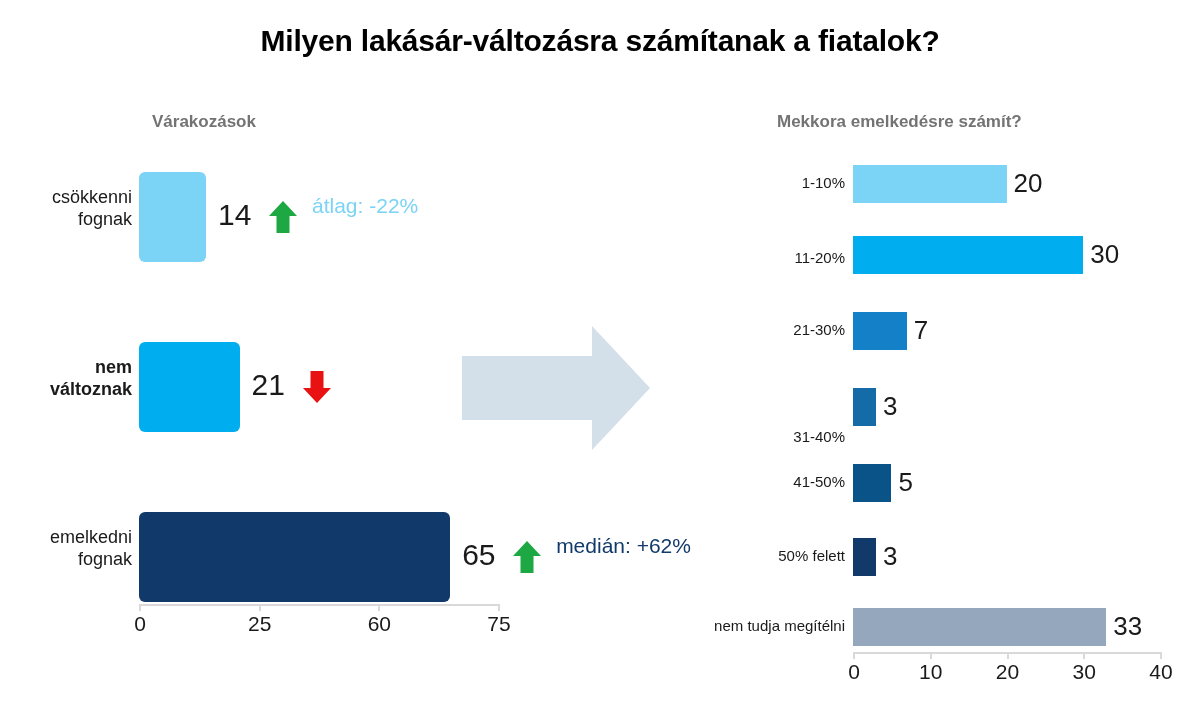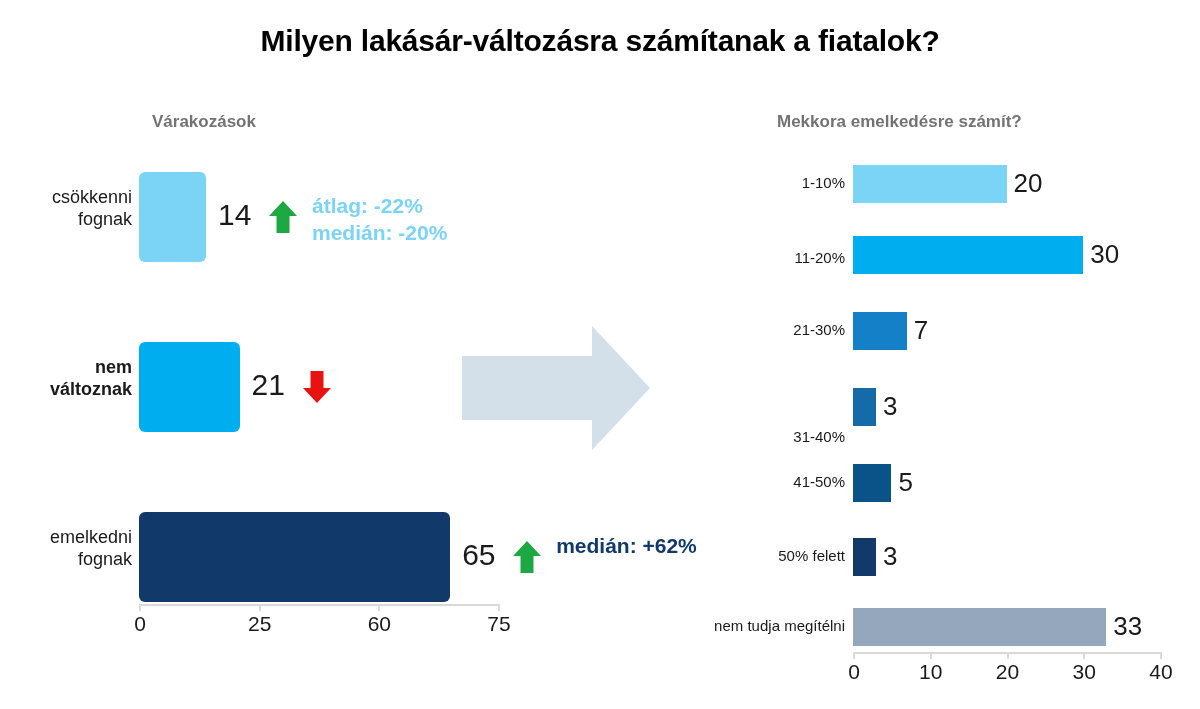--- a/index.html
+++ b/index.html
@@ -67,21 +67,21 @@
   }
   .lvalue {
     position: absolute;
     font-size: 30px;
     color: #1a1a1a;
     white-space: nowrap;
   }
   .lnote {
     position: absolute;
     font-size: 21px;
-    font-weight: bold;
+    font-weight: normal;
     line-height: 27px;
     white-space: nowrap;
   }
 
   
   .arrow-icon { position: absolute; }
   .arrow-icon svg { display: block; }
 
   
   .axis-line {
@@ -152,21 +152,20 @@
     </div>
     <div class="lbar" id="lbar0" style="top: 0px; height: 90px; width: 67.0133px; background: rgb(123, 211, 245);"></div>
     <div class="lvalue" id="lval0" style="top: 26px; left: 218.013px;">14</div>
     <div class="arrow-icon" id="larr0" style="top: 28px; left: 268.013px;">
       <svg width="30" height="34" viewBox="0 0 30 34">
         <polygon points="15,1 29,16 21.5,16 21.5,33 8.5,33 8.5,16 1,16" fill="#1DA843"></polygon>
       </svg>
     </div>
     <div class="lnote" id="lnote0" style="top: 20px; left: 312.013px; color: rgb(123, 211, 245);">
       <div>átlag: -22%</div>
-      <div>medián: -20%</div>
     </div>
   </div>
 
   <div class="lrow" style="top:342px;">
     <div class="lrow-label" style="top:14px;font-weight:bold;">
       <div>nem</div>
       <div>változnak</div>
     </div>
     <div class="lbar" id="lbar1" style="top: 0px; height: 90px; width: 100.52px; background: rgb(0, 174, 239);"></div>
     <div class="lvalue" id="lval1" style="top: 26px; left: 251.52px;">21</div>

